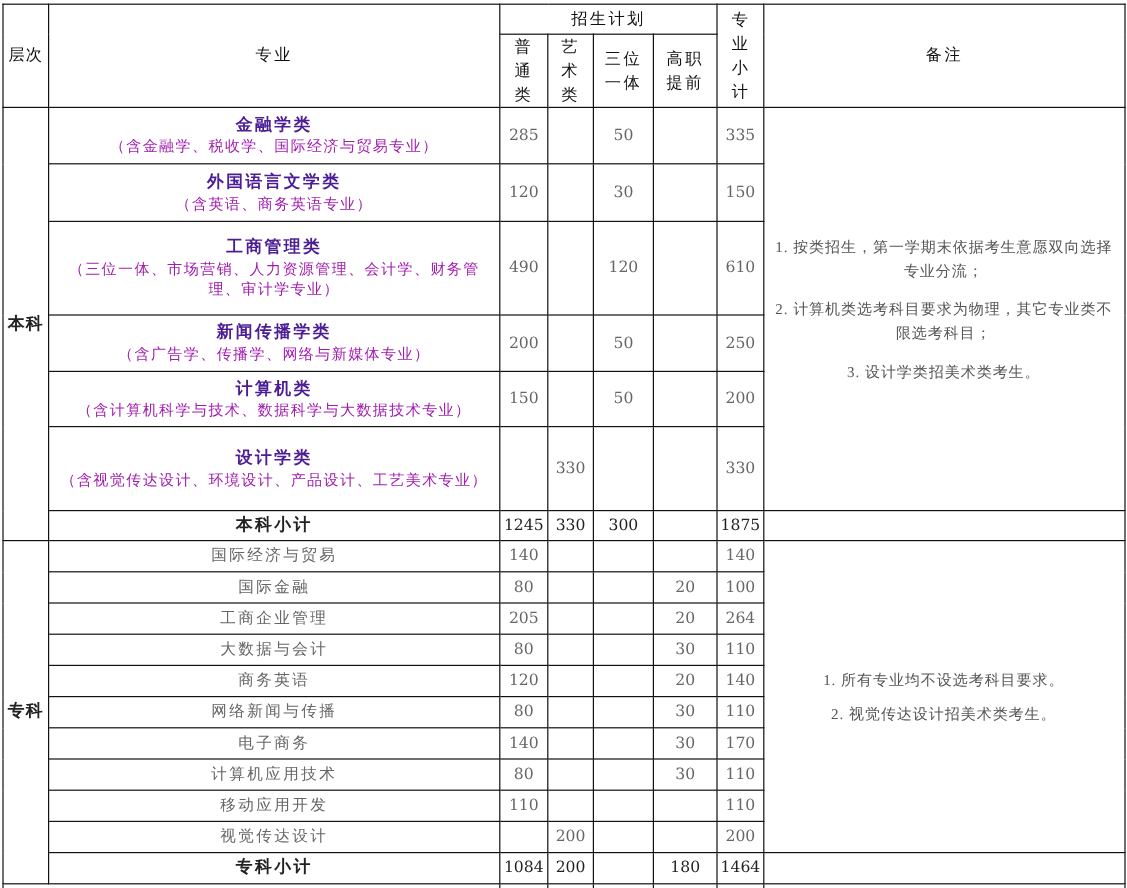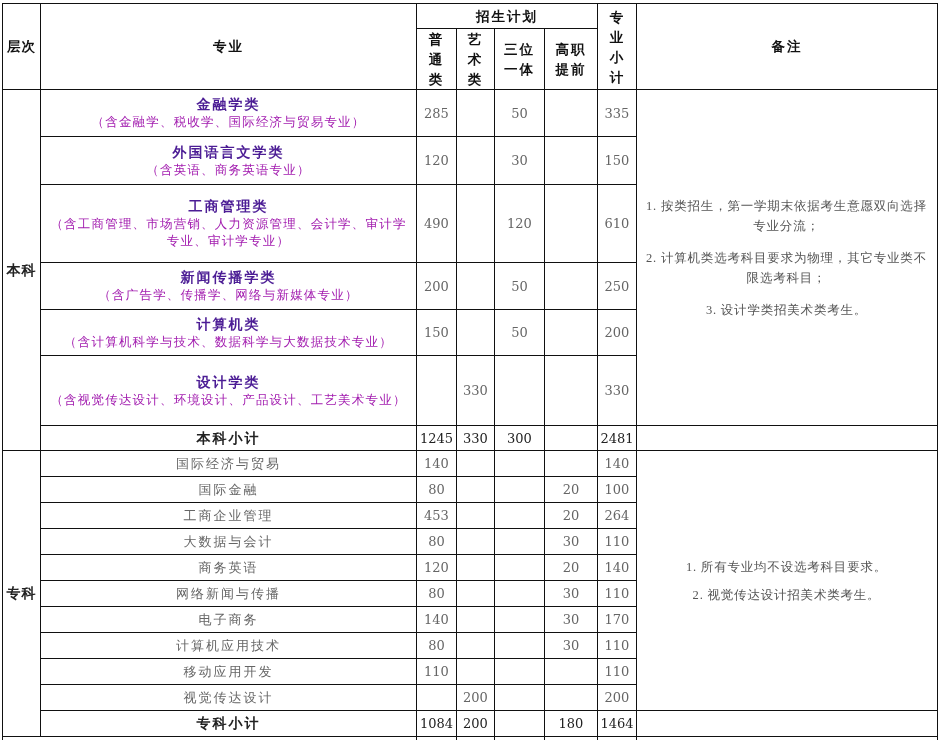--- a/index.html
+++ b/index.html
@@ -8,21 +8,21 @@
     table.plan {
       position: absolute; left: 2px; top: 3px;
       border-collapse: collapse; table-layout: fixed;
       width: 935px;
     }
     table.plan td {
       border: 1.5px solid #111;
       padding: 0; text-align: center; vertical-align: middle;
       font-size: 13px; line-height: 17px; color: #555;
     }
-    .hdr { color: #111 !important; font-weight: bold; font-size: 13.5px !important; letter-spacing: 2px; }
+    .hdr { color: #111 !important; font-weight: normal; font-size: 13.5px !important; letter-spacing: 2px; }
     .lvl { color: #222 !important; font-weight: bold; font-size: 14px !important; letter-spacing: 1px; }
     .cat-title { display: block; color: #4c1d95; font-weight: bold; font-size: 14px; letter-spacing: 2px; }
     .cat-sub { display: block; color: #a21caf; font-size: 12.5px; letter-spacing: 1.2px; padding: 0 6px; }
     .num { font-family: "DejaVu Serif", "Liberation Serif", serif; font-size: 13px !important; color: #666 !important; }
     .bold-num { font-family: "DejaVu Serif", "Liberation Serif", serif; font-weight: normal; color: #222 !important; font-size: 13px !important; }
     .sub-label { color: #222 !important; font-weight: bold; font-size: 14px !important; letter-spacing: 2px; }
     .zk-name { color: #666 !important; letter-spacing: 2px; font-size: 13px !important; }
     .remark { text-align: left; vertical-align: middle; padding: 0 4px 0 3px !important; color: #555 !important; font-size: 12.5px !important; line-height: 20px !important; letter-spacing: 0.8px; font-family: Liberation Serif, serif; }
     .remark p { margin: 0 0 12px 0; }
     .remark p:last-child { margin-bottom: 0; }
@@ -91,21 +91,21 @@
         </td>
       <td class="num">120</td>
       <td class="num"></td>
       <td class="num">30</td>
       <td class="num"></td>
       <td class="num">150</td>
     </tr>
     <tr style="height:78px">
       <td>
           <span class="cat-title">工商管理类</span>
-          <span class="cat-sub">（含工商管理、市场营销、人力资源管理、会计学、审计学专业、审计学专业）</span>
+          <span class="cat-sub">（三位一体、市场营销、人力资源管理、会计学、财务管理、审计学专业）</span>
         </td>
       <td class="num">490</td>
       <td class="num"></td>
       <td class="num">120</td>
       <td class="num"></td>
       <td class="num">610</td>
     </tr>
     <tr style="height:47px">
       <td>
           <span class="cat-title">新闻传播学类</span>
@@ -138,21 +138,21 @@
       <td class="num"></td>
       <td class="num"></td>
       <td class="num">330</td>
     </tr>
     <tr style="height:25px">
       <td class="sub-label">本科小计</td>
       <td class="bold-num">1245</td>
       <td class="bold-num">330</td>
       <td class="bold-num">300</td>
       <td class="bold-num"></td>
-      <td class="bold-num">2481</td>
+      <td class="bold-num">1875</td>
       <td></td>
     </tr>
 
     <tr style="height:26px">
       <td rowspan="11" class="lvl">专科</td>
       <td class="zk-name">国际经济与贸易</td>
       <td class="num">140</td>
       <td class="num"></td>
       <td class="num"></td>
       <td class="num"></td>
@@ -165,21 +165,21 @@
     <tr style="height:26px">
       <td class="zk-name">国际金融</td>
       <td class="num">80</td>
       <td class="num"></td>
       <td class="num"></td>
       <td class="num">20</td>
       <td class="num">100</td>
     </tr>
     <tr style="height:26px">
       <td class="zk-name">工商企业管理</td>
-      <td class="num">453</td>
+      <td class="num">205</td>
       <td class="num"></td>
       <td class="num"></td>
       <td class="num">20</td>
       <td class="num">264</td>
     </tr>
     <tr style="height:26px">
       <td class="zk-name">大数据与会计</td>
       <td class="num">80</td>
       <td class="num"></td>
       <td class="num"></td>

